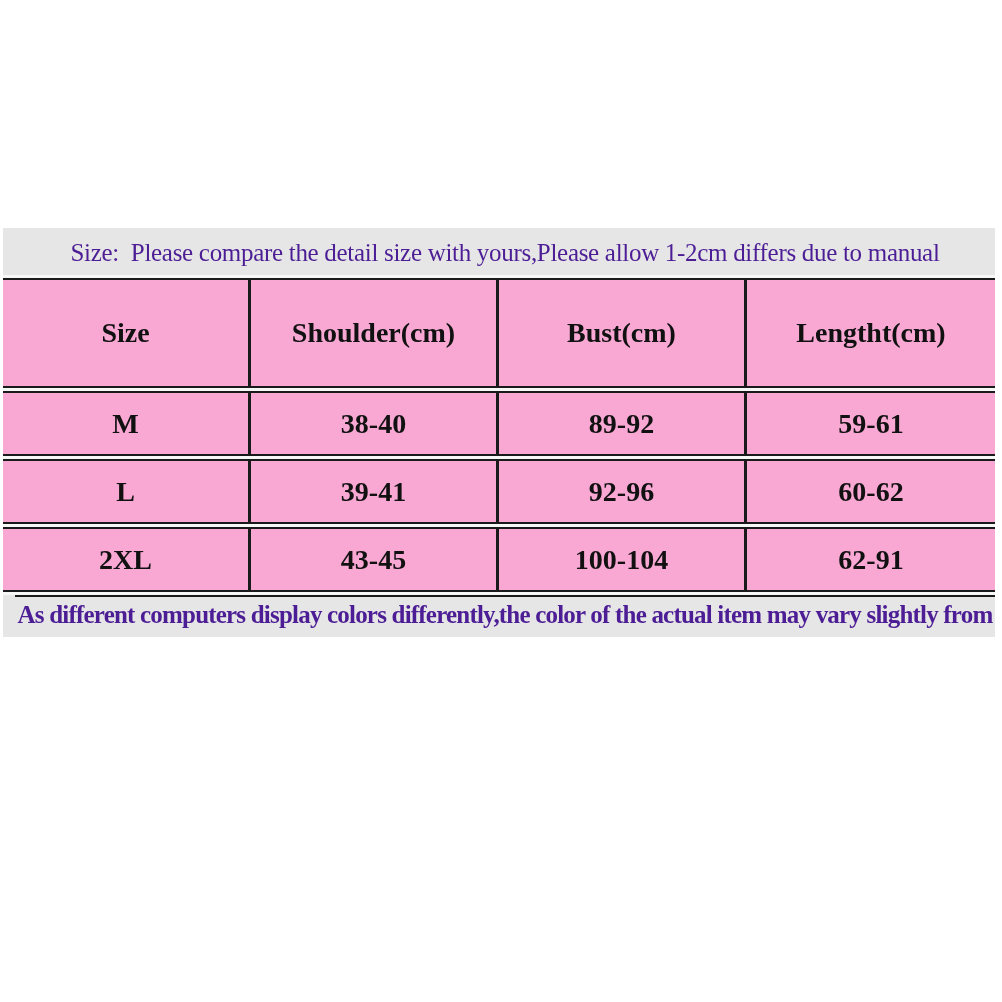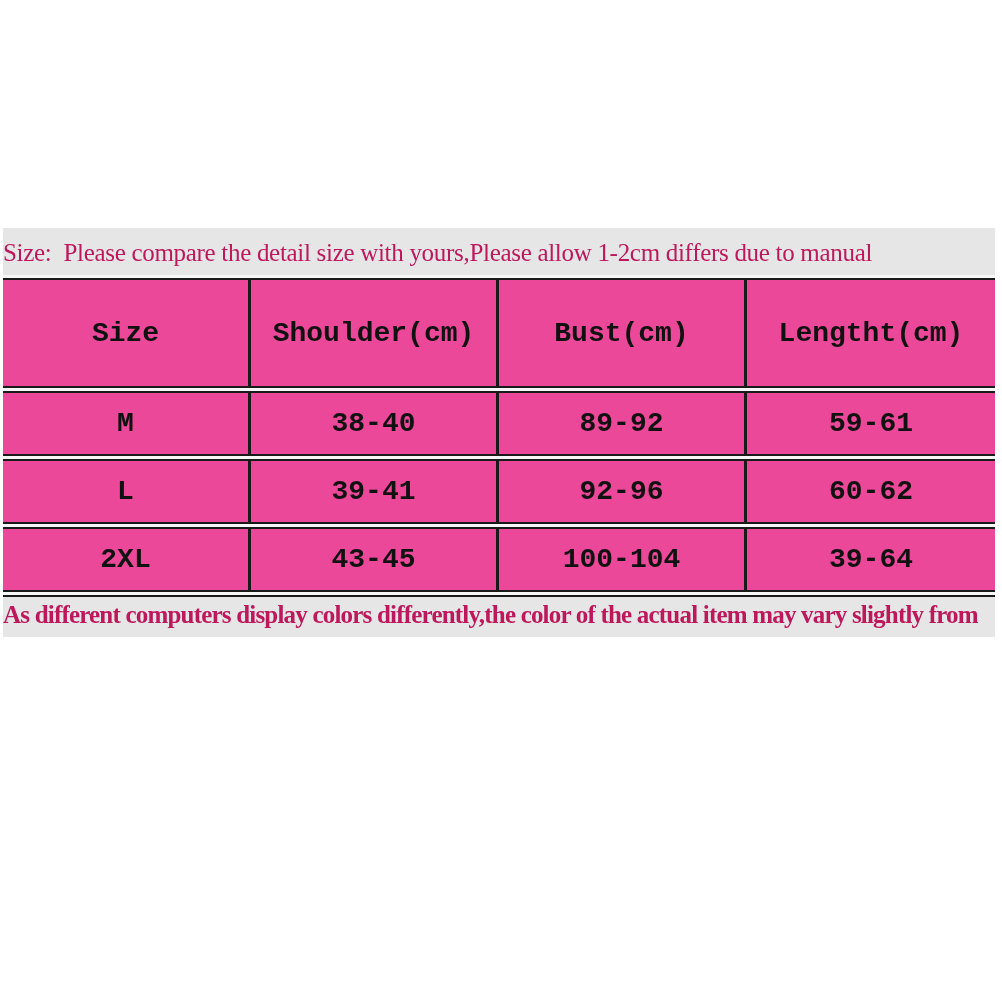--- a/index.html
+++ b/index.html
@@ -13,21 +13,23 @@
   }
   .panel {
     position: absolute;
     top: 228px;
     left: 3px;
     width: 992px;
     background: #e6e6e6;
     color: #141414;
   }
   .note {
-    color: #be185d;
+    text-align: center;
+    color: #4c1d95;
+    margin-left: 12px;
   }
   .note .line {
     display: block;
     white-space: nowrap;
     overflow: hidden;
   }
   .note-top {
     padding: 6px 0 4px 0;
     font-size: 25px;
     line-height: 37px;
@@ -42,31 +44,30 @@
     font-weight: bold;
   }
   table.size-table {
     width: 100%;
     border-collapse: separate;
     border-spacing: 0 3px;
     background: #f7f7f7;
     table-layout: fixed;
   }
   .size-table th, .size-table td {
-    background: #ec4899;
+    background: #f9a8d4;
     border-top: 2px solid #1a1a1a;
     border-bottom: 2px solid #1a1a1a;
     border-right: 3px solid #1a1a1a;
     text-align: center;
     vertical-align: middle;
     font-weight: bold;
     font-size: 28px;
     color: #111111;
     padding: 0;
-    font-family: Liberation Mono, monospace;
   }
   .size-table th:last-child, .size-table td:last-child {
     border-right: none;
   }
   .size-table th { height: 106px; }
   .size-table td { height: 61px; }
 </style>
 </head>
 <body>
 
@@ -95,21 +96,21 @@
       <tr>
         <td>L</td>
         <td>39-41</td>
         <td>92-96</td>
         <td>60-62</td>
       </tr>
       <tr>
         <td>2XL</td>
         <td>43-45</td>
         <td>100-104</td>
-        <td>39-64</td>
+        <td>62-91</td>
       </tr>
     </tbody>
   </table>
 
   <div class="note note-bottom">
     <span class="line">As different computers display colors differently,the color of the actual item may vary slightly from</span>
   </div>
 
 </div>
 

